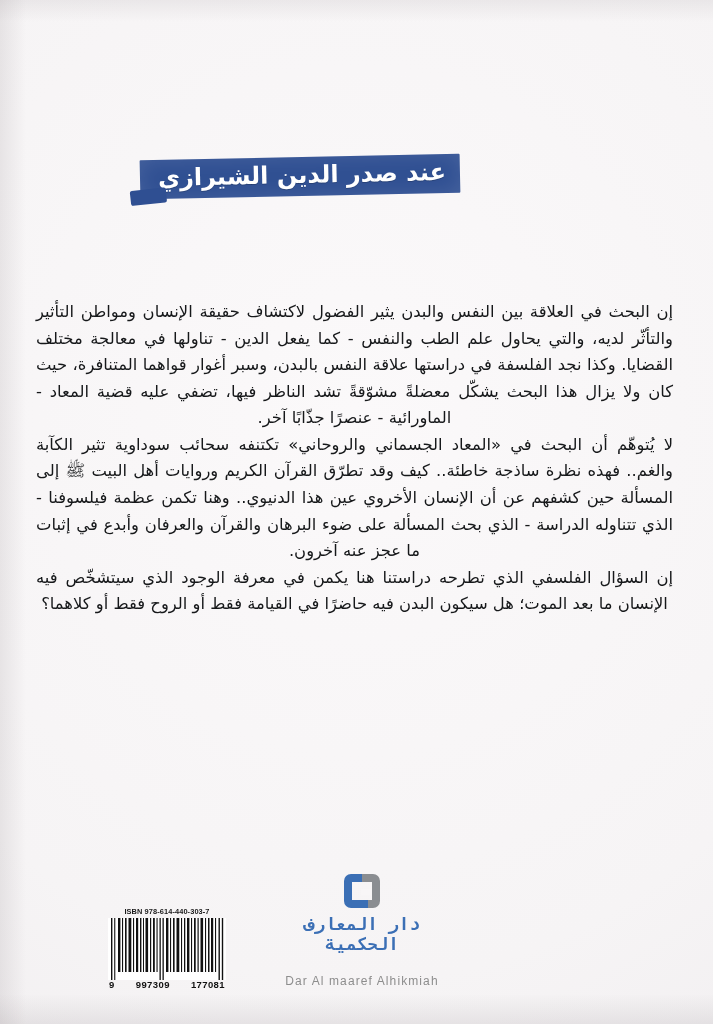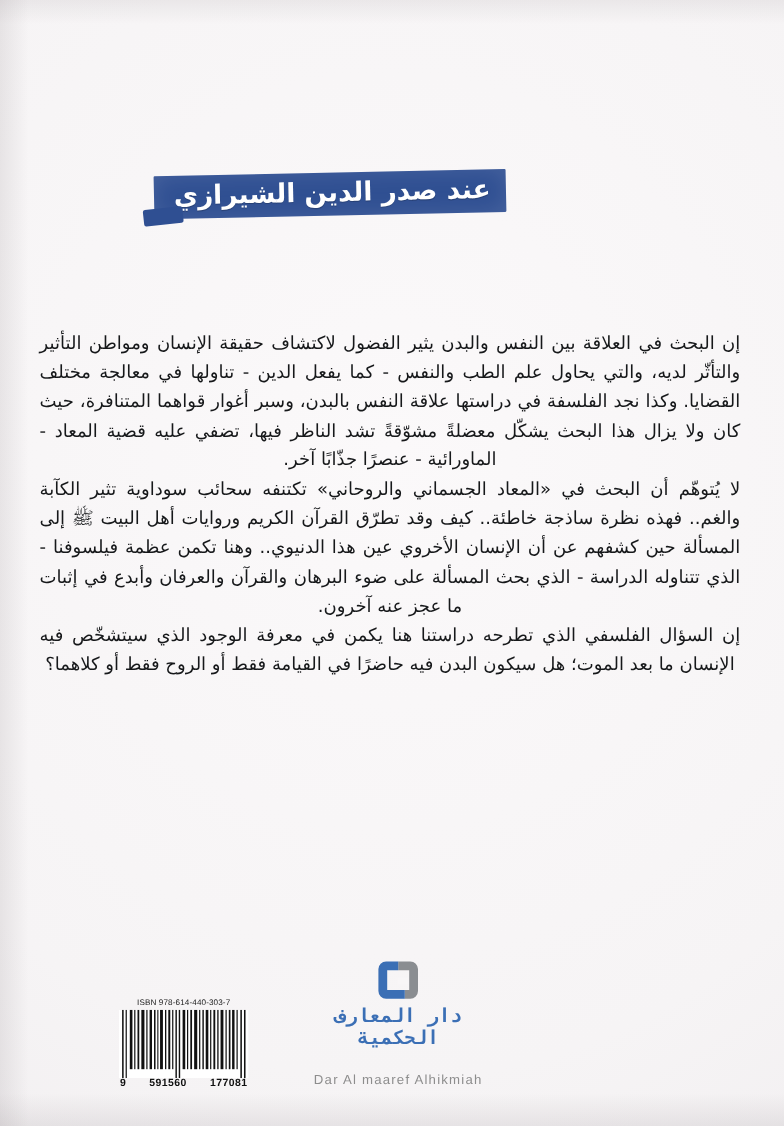--- a/index.html
+++ b/index.html
@@ -136,21 +136,21 @@
   .isbn-group {
     position: absolute;
     left: 108px;
     bottom: 6px;
     width: 118px;
     text-align: center;
   }
   .isbn-text {
     font-family: "Liberation Sans", sans-serif;
     font-size: 7.4px;
-    font-weight: normal;
+    font-weight: bold;
     color: #1a1a1a;
     letter-spacing: .1px;
     margin-bottom: 2px;
     white-space: nowrap;
   }
   .barcode {
     height: 62px;
     width: 118px;
     display: block;
   }
@@ -255,21 +255,21 @@
           <rect x="100" y="0" width="1.5" height="54"></rect>
           <rect x="103" y="0" width="2.2" height="54"></rect>
           <rect x="107" y="0" width="1.1" height="54"></rect>
           <rect x="110.5" y="0" width="1.4" height="62"></rect>
           <rect x="113.8" y="0" width="1.4" height="62"></rect>
         </g>
       </svg>
 
       <div class="barcode-digits">
         <span>9</span>
-        <span>591560</span>
+        <span>997309</span>
         <span>177081</span>
       </div>
     </div>
 
     <div class="publisher">
       <svg class="logo-mark" viewBox="0 0 40 38">
 
         <path d="M20 2 H31 A7 7 0 0 1 38 9 V29 A7 7 0 0 1 31 36 H26 V28 H30 V10 H20 Z" fill="#8a8d91"></path>
 
         <path d="M20 2 H9 A7 7 0 0 0 2 9 V29 A7 7 0 0 0 9 36 H26 V28 H10 V10 H20 Z" fill="#3b6fb5"></path>

